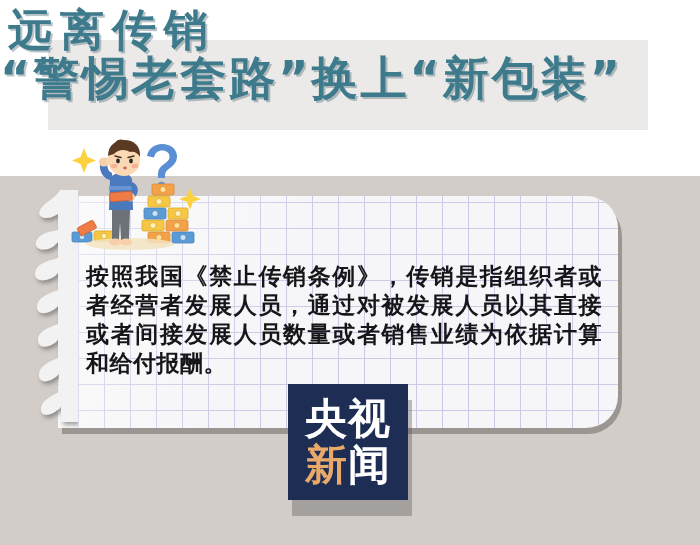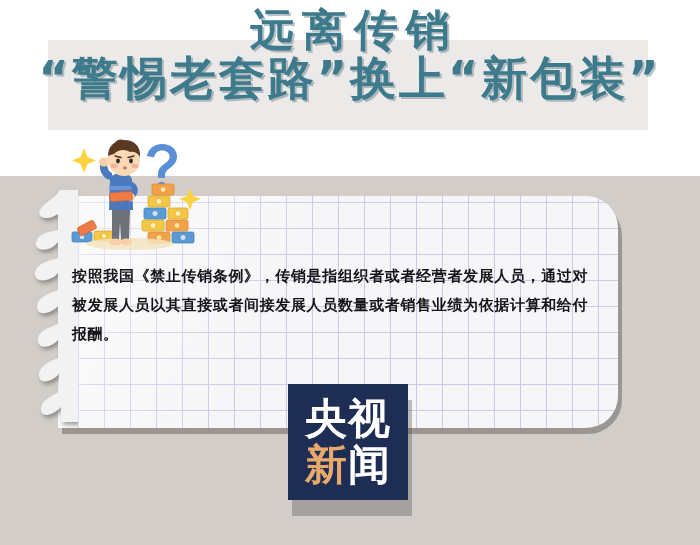--- a/index.html
+++ b/index.html
@@ -38,21 +38,20 @@
     left: 48px; top: 40px;
     width: 600px; height: 90px;
     background: #ebeae8;
   }
 
   
   .headline {
     position: absolute;
     left: 0; top: 8px;
     width: 700px;
-    text-align: center;
     font-family: "DejaVu Sans", "Liberation Sans", sans-serif;
     font-weight: bold;
     color: #3d7a8c;
     letter-spacing: 2px;
     line-height: 1.02;
     text-shadow: 2px 2px 0 rgba(60,90,100,0.35);
     user-select: none;
   }
   .headline .line1 {
     display: block;
@@ -105,24 +104,24 @@
   
   .torn-edge {
     position: absolute;
     left: 14px; top: 190px;
     width: 64px; height: 248px;
   }
 
   
   .body-copy {
     position: absolute;
-    left: 72px; top: 262px;
+    left: 86px; top: 262px;
     width: 516px;
     font-family: "DejaVu Sans", "Liberation Sans", sans-serif;
-    font-size: 15px;
+    font-size: 23px;
     font-weight: bold;
     line-height: 29px;
     color: #16161a;
     letter-spacing: 0.5px;
     text-align: justify;
     white-space: pre-wrap;
   }
 
   
   .logo-shadow {

